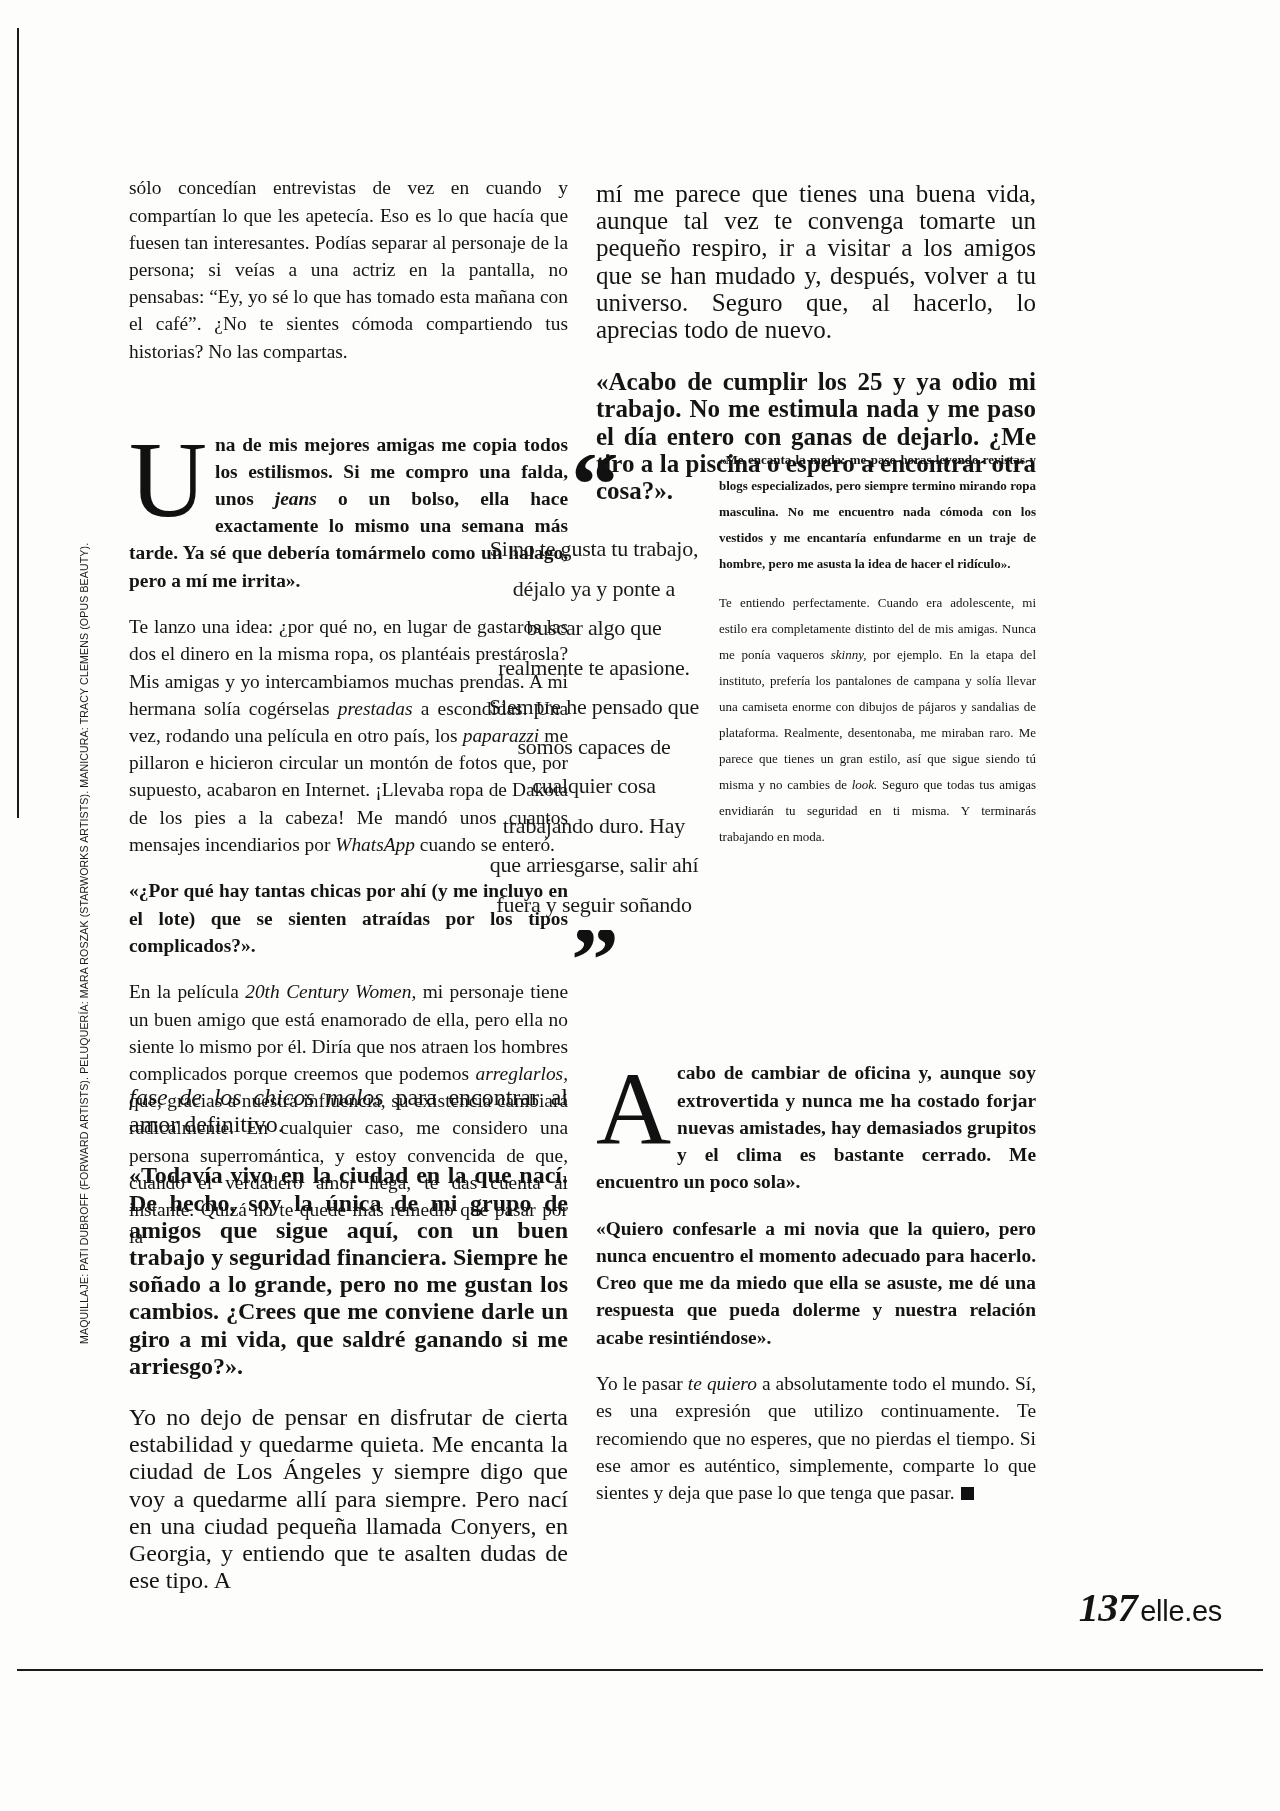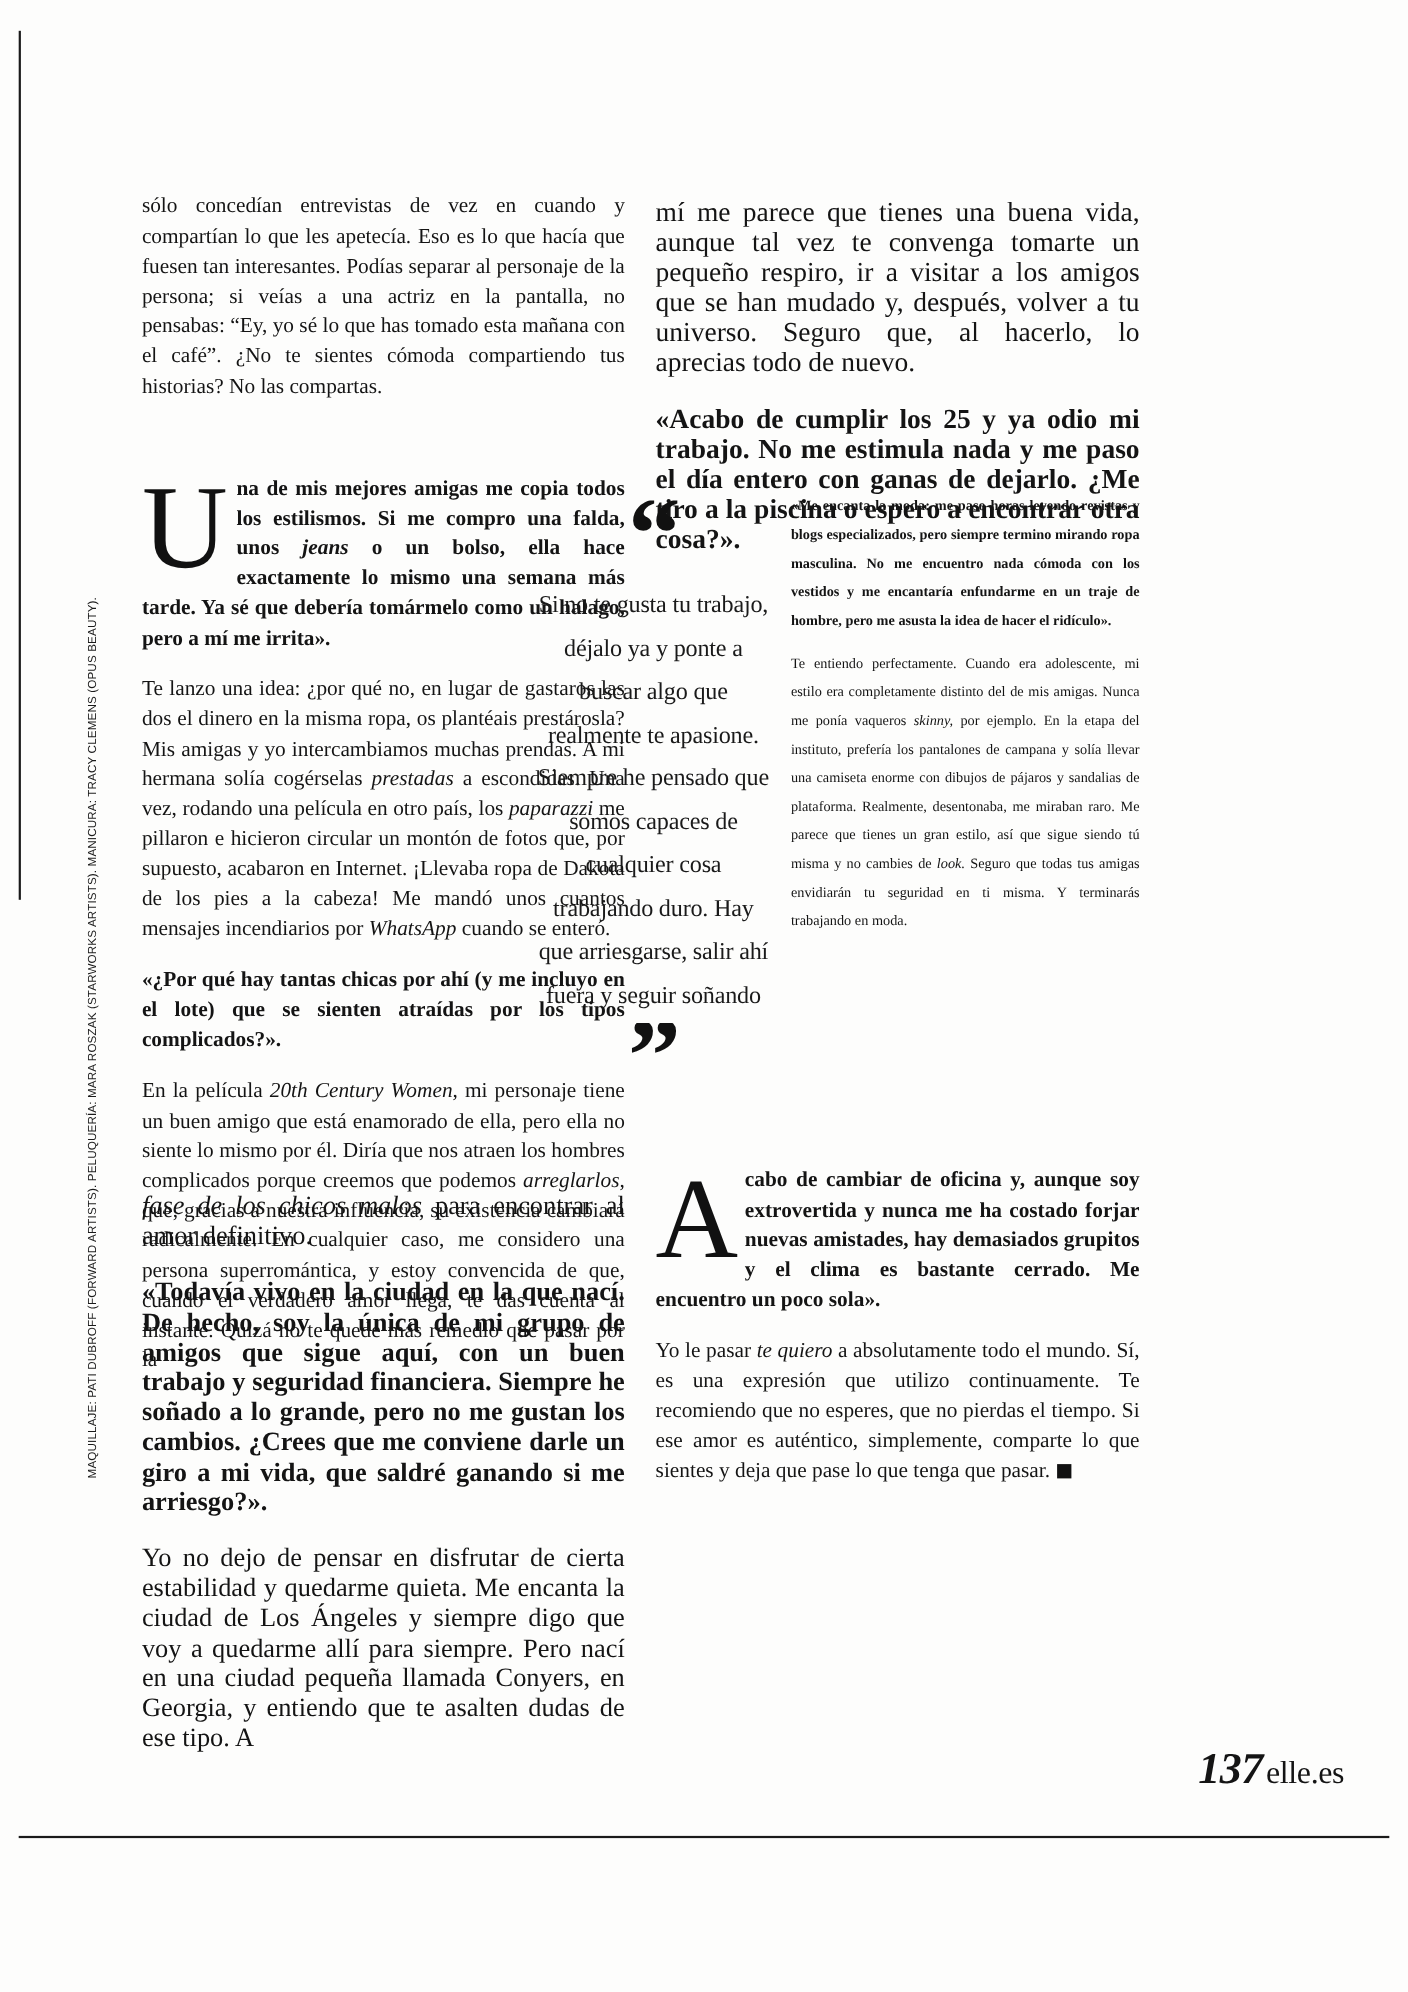--- a/index.html
+++ b/index.html
@@ -166,21 +166,21 @@
     line-height: 1;
   }
   .folio-num {
     font-family: "Liberation Serif", serif;
     font-style: italic;
     font-weight: bold;
     font-size: 40px;
     letter-spacing: -0.5px;
   }
   .folio-brand {
-    font-family: Liberation Serif, serif;
+    font-family: Liberation Sans, sans-serif;
     font-size: 29px;
     letter-spacing: -0.3px;
     margin-left: 3px;
   }
 
   .endmark {
     display: inline-block;
     width: 13px;
     height: 13px;
     background: #111;
@@ -217,20 +217,21 @@
     <p class="b">«Acabo de cumplir los 25 y ya odio mi trabajo. No me estimula nada y me paso el día entero con ganas de dejarlo. ¿Me tiro a la piscina o espero a encontrar otra cosa?».</p>
   </div>
 
   <div class="col-right-narrow">
     <p class="b">«Me encanta la moda: me paso horas leyendo revistas y blogs especializados, pero siempre termino mirando ropa masculina. No me encuentro nada cómoda con los vestidos y me encantaría enfundarme en un traje de hombre, pero me asusta la idea de hacer el ridículo».</p>
     <p><span>Te entiendo perfectamente. Cuando era adolescente, mi estilo era completamente distinto del de mis amigas. Nunca me ponía vaqueros </span><span class="i">skinny,</span><span> por ejemplo. En la etapa del instituto, prefería los pantalones de campana y solía llevar una camiseta enorme con dibujos de pájaros y sandalias de plataforma. Realmente, desentonaba, me miraban raro. Me parece que tienes un gran estilo, así que sigue siendo tú misma y no cambies de </span><span class="i">look.</span><span> Seguro que todas tus amigas envidiarán tu seguridad en ti misma. Y terminarás trabajando en moda.</span></p>
   </div>
 
   <div class="col-right-bottom">
     <p class="dropblock"><span class="dropcap dropcap-a">A</span><span>cabo de cambiar de oficina y, aunque soy extrovertida y nunca me ha costado forjar nuevas amistades, hay demasiados grupitos y el clima es bastante cerrado. Me encuentro un poco sola».</span></p>
+    <p class="b">«Quiero confesarle a mi novia que la quiero, pero nunca encuentro el momento adecuado para hacerlo. Creo que me da miedo que ella se asuste, me dé una respuesta que pueda dolerme y nuestra relación acabe resintiéndose».</p>
     <p><span>Yo le pasar </span><span class="i">te quiero</span><span> a absolutamente todo el mundo. Sí, es una expresión que utilizo continuamente. Te recomiendo que no esperes, que no pierdas el tiempo. Si ese amor es auténtico, simplemente, comparte lo que sientes y deja que pase lo que tenga que pasar.</span><span class="endmark"></span></p>
   </div>
 
   <div class="pullquote">
     <div class="pq-mark pq-mark-open">“</div>
     <div class="pq-text">Si no te gusta tu trabajo, déjalo ya y ponte a buscar algo que realmente te apasione. Siempre he pensado que somos capaces de cualquier cosa trabajando duro. Hay que arriesgarse, salir ahí fuera y seguir soñando</div>
     <div class="pq-mark pq-mark-close">”</div>
   </div>
 
   <div class="folio">

